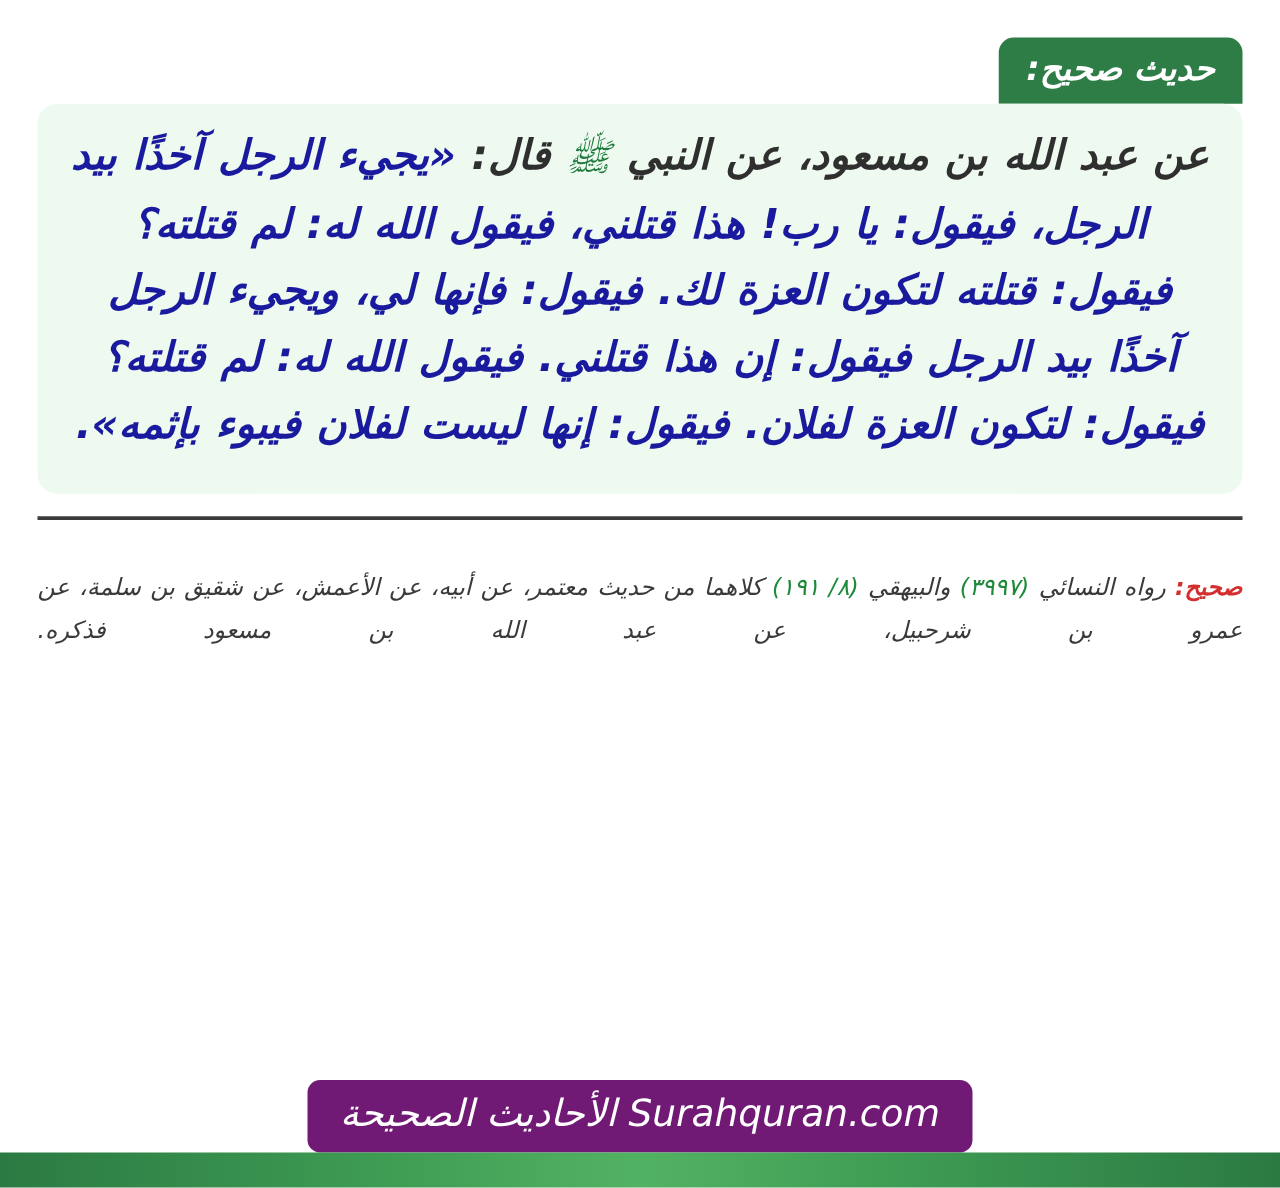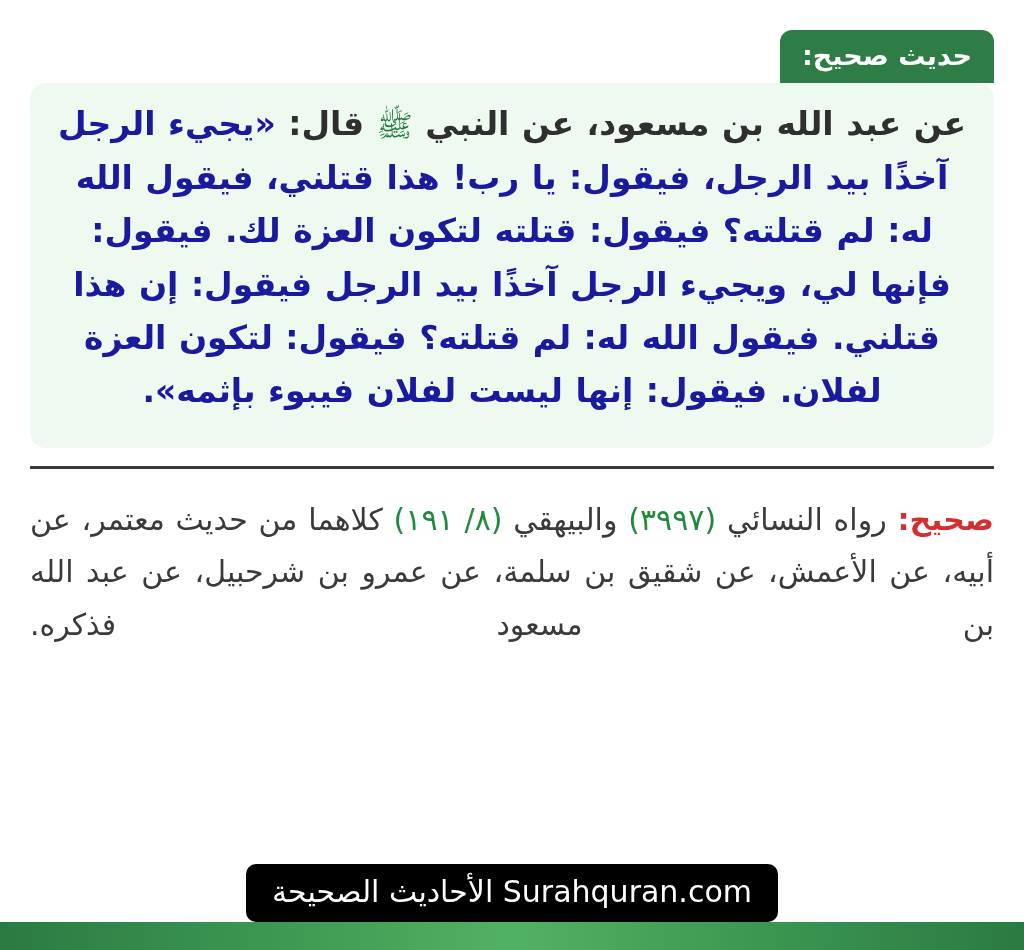--- a/index.html
+++ b/index.html
@@ -15,20 +15,21 @@
     position: relative;
     font-family: "DejaVu Sans", "Liberation Sans", sans-serif;
     overflow: hidden;
   }
 
   .page {
     position: absolute;
     inset: 0;
     display: flex;
     flex-direction: column;
+    font-style: italic;
   }
 
   
   .badge-row {
     padding: 30px 30px 0 30px;
     display: flex;
     justify-content: flex-start;
     direction: rtl;
   }
   .grade-badge {
@@ -75,25 +76,25 @@
     padding: 18px 30px 0 30px;
   }
   .divider {
     height: 0;
     border-top: 3px solid #3b3b3b;
     width: 100%;
   }
 
   
   .attribution {
-    margin: 25px 30px 0 30px;
+    margin: 38px 30px 0 30px;
     direction: rtl;
     text-align: justify;
     text-align-last: justify;
-    font-size: 30px;
+    font-size: 19px;
     line-height: 1.75;
     color: #3a3a3a;
     font-weight: 400;
   }
   .attribution .grade-word {
     color: #d32f2f;
     font-weight: 700;
   }
   .attribution .ref-num {
     color: #1f8a3c;
@@ -102,21 +103,21 @@
   
   .footer-badge-row {
     position: absolute;
     left: 0;
     right: 0;
     bottom: 28px;
     display: flex;
     justify-content: center;
   }
   .site-badge {
-    background: #000000;
+    background: #701a75;
     color: #ffffff;
     font-size: 30px;
     line-height: 1;
     padding: 13px 26px 15px 26px;
     border-radius: 10px;
     white-space: nowrap;
     direction: rtl;
   }
   .site-badge .site-url {
     direction: ltr;

